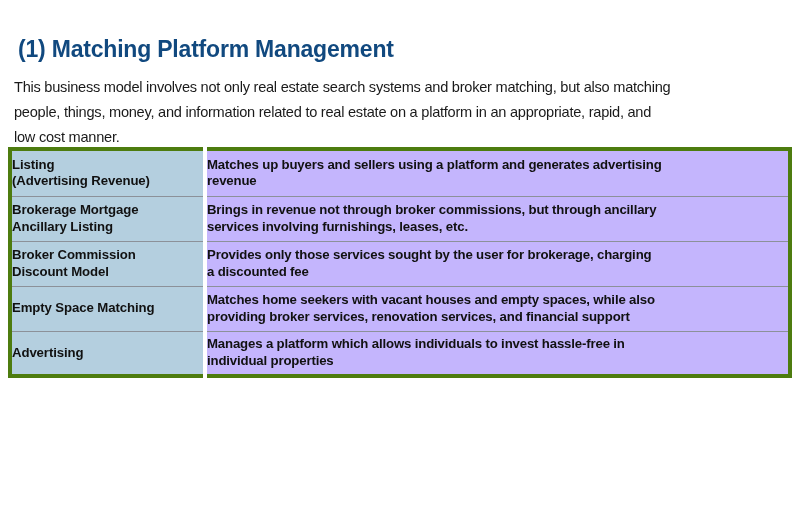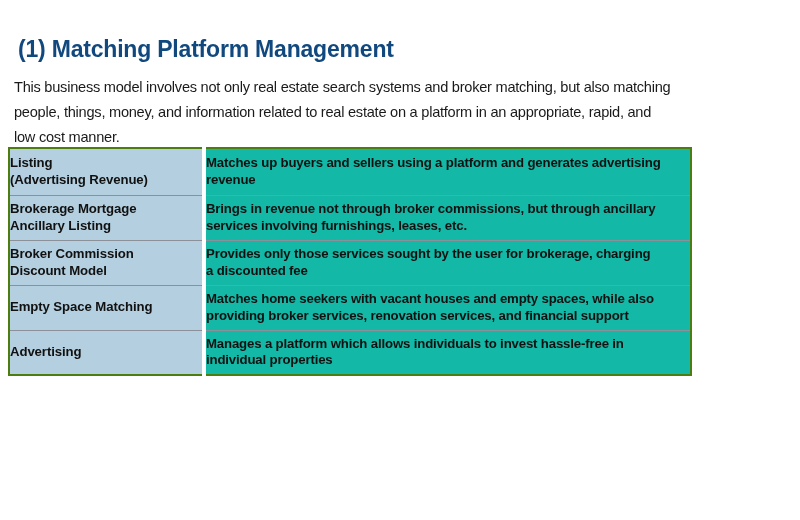--- a/index.html
+++ b/index.html
@@ -50,23 +50,23 @@
     letter-spacing: -0.25px;
     white-space: nowrap;
   }
   .intro-line { display: block; }
 
   
   .model-table {
     position: absolute;
     left: 8px;
     top: 147px;
-    width: 684px;
+    width: 784px;
     border-collapse: collapse;
-    border: 2px solid #4d7c0f;
+    border: 4px solid #4d7c0f;
     table-layout: fixed;
     background: #e7ecf2;
     padding-left: 24px;
   }
   .model-table tr { }
 
   .model-table td {
     vertical-align: middle;
     padding: 0;
     border-top: 1px solid #8c9199;
@@ -82,21 +82,21 @@
     font-size: 13.2px;
     font-weight: bold;
     line-height: 16.5px;
     padding: 6px 10px 6px 13px;
     letter-spacing: -0.1px;
     border-right: 4px solid #ffffff;
     box-sizing: border-box;
   }
 
   .cell-desc {
-    background: #14b8a6;
+    background: #c4b5fd;
     color: #111111;
     font-size: 13.2px;
     font-weight: bold;
     line-height: 16.5px;
     padding: 6px 8px 6px 10px;
     letter-spacing: -0.15px;
     box-sizing: border-box;
   }
 
   .cell-line { display: block; }

